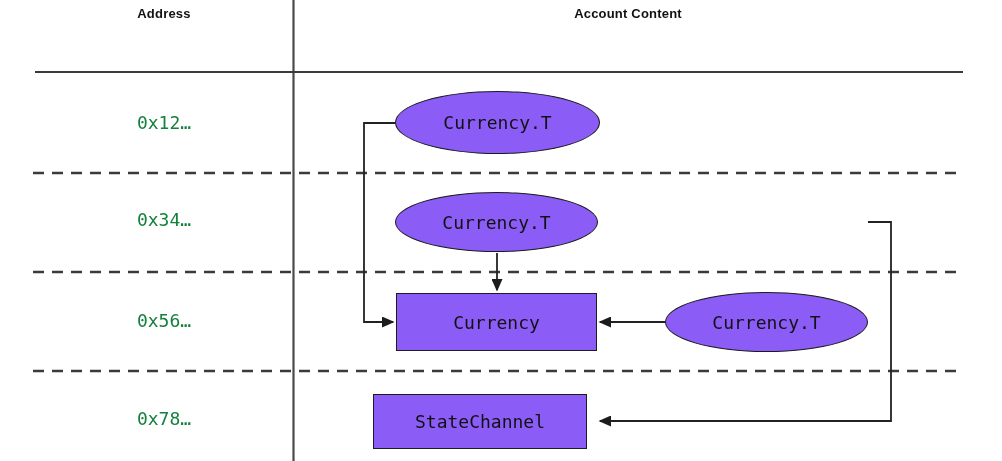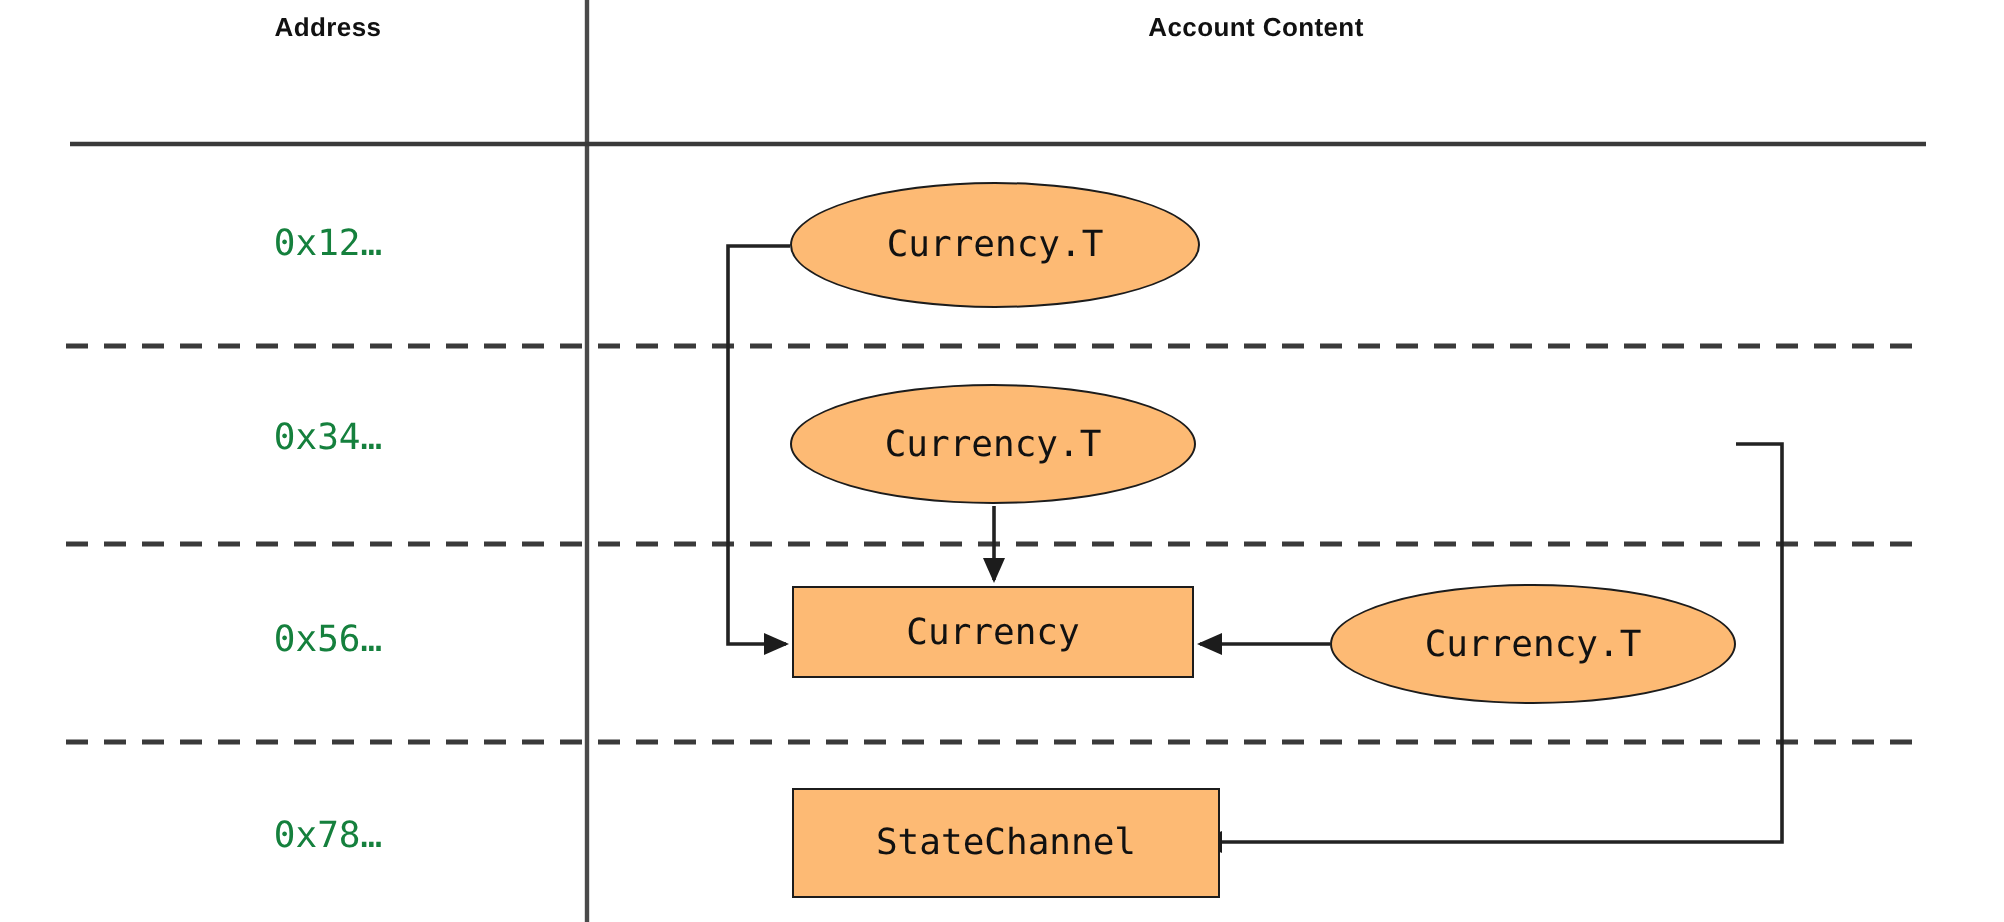--- a/index.html
+++ b/index.html
@@ -40,21 +40,21 @@
     font-size: 18px;
     color: #15803d;
     transform: translateY(-50%);
     white-space: nowrap;
   }
   .node {
     position: absolute;
     display: flex;
     align-items: center;
     justify-content: center;
-    background: #fdba74;
+    background: #8b5cf6;
     border: 1.7px solid #1c1c1c;
     box-sizing: border-box;
     font-family: "DejaVu Sans Mono", monospace;
     font-size: 18px;
     color: #111111;
     white-space: nowrap;
   }
   .node.ellipse { border-radius: 50%; }
   .node.rect { border-radius: 0; }
 </style>
@@ -91,24 +91,24 @@
   <div class="addr-label" style="top:418px">0x78…</div>
 
   <div class="node ellipse" style="left:395px; top:91px; width:205px; height:63px">
     <span>Currency.T</span>
   </div>
 
   <div class="node ellipse" style="left:395px; top:192px; width:203px; height:60px">
     <span>Currency.T</span>
   </div>
 
-  <div class="node rect" style="left:396px; top:293px; width:201px; height:46px">
+  <div class="node rect" style="left:396px; top:293px; width:201px; height:58px">
     <span>Currency</span>
   </div>
   <div class="node ellipse" style="left:665px; top:292px; width:203px; height:60px">
     <span>Currency.T</span>
   </div>
 
-  <div class="node rect" style="left:396px; top:394px; width:214px; height:55px">
+  <div class="node rect" style="left:373px; top:394px; width:214px; height:55px">
     <span>StateChannel</span>
   </div>
 
 </div>
 
 </body></html>

